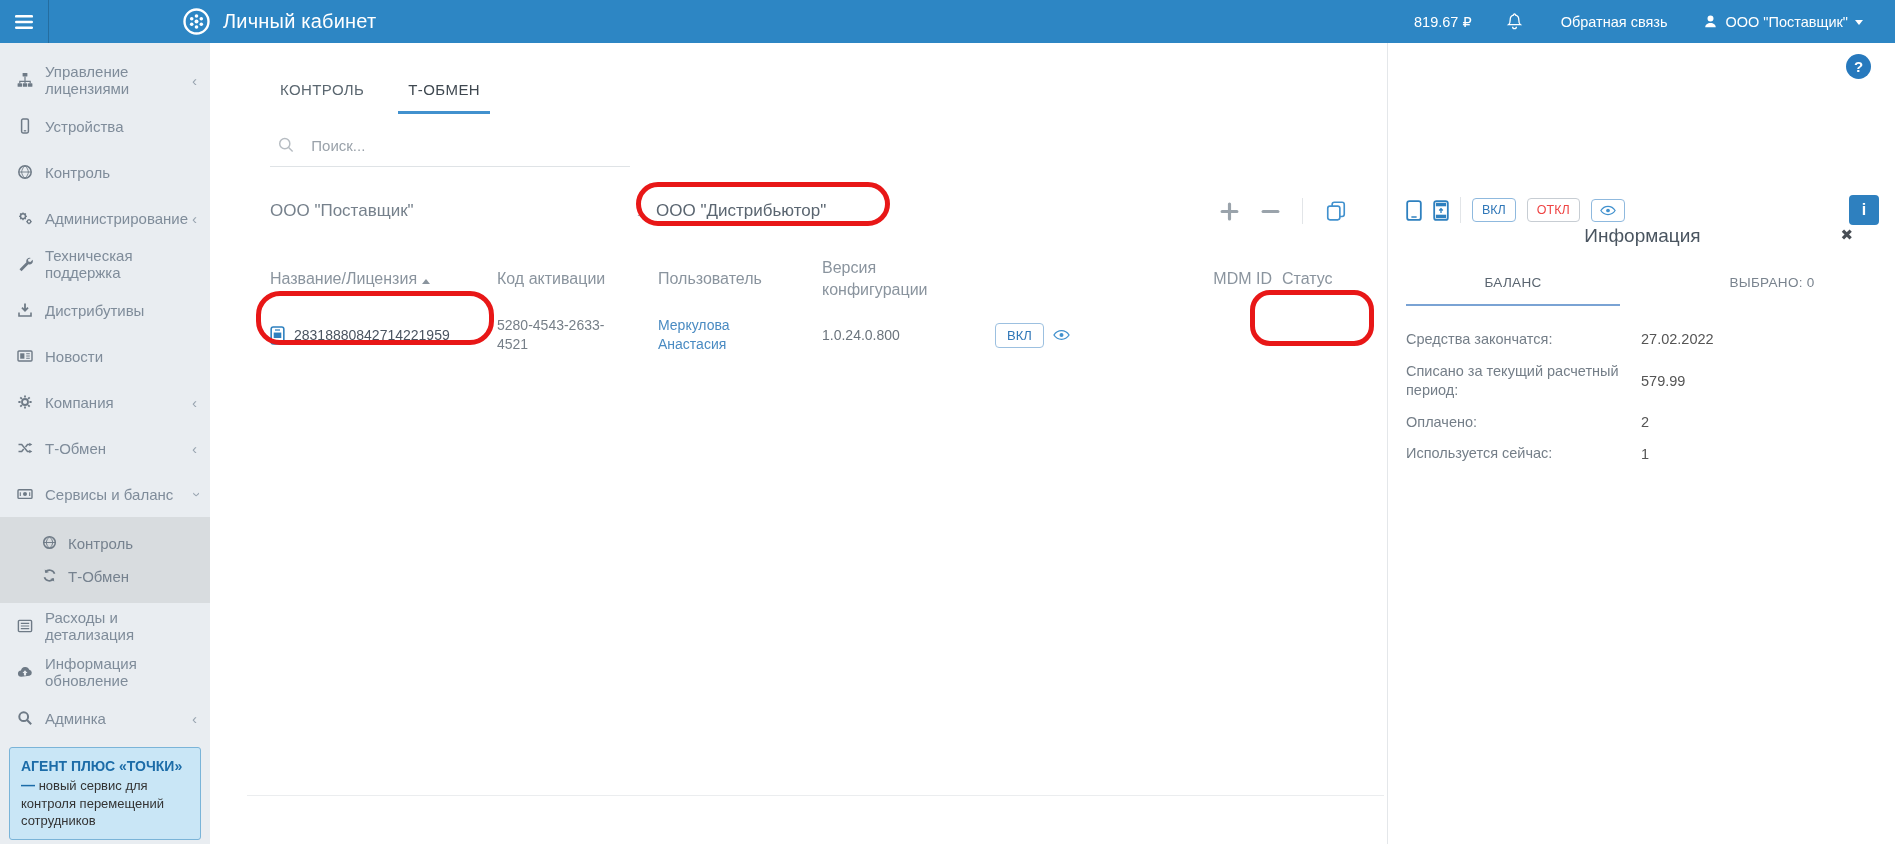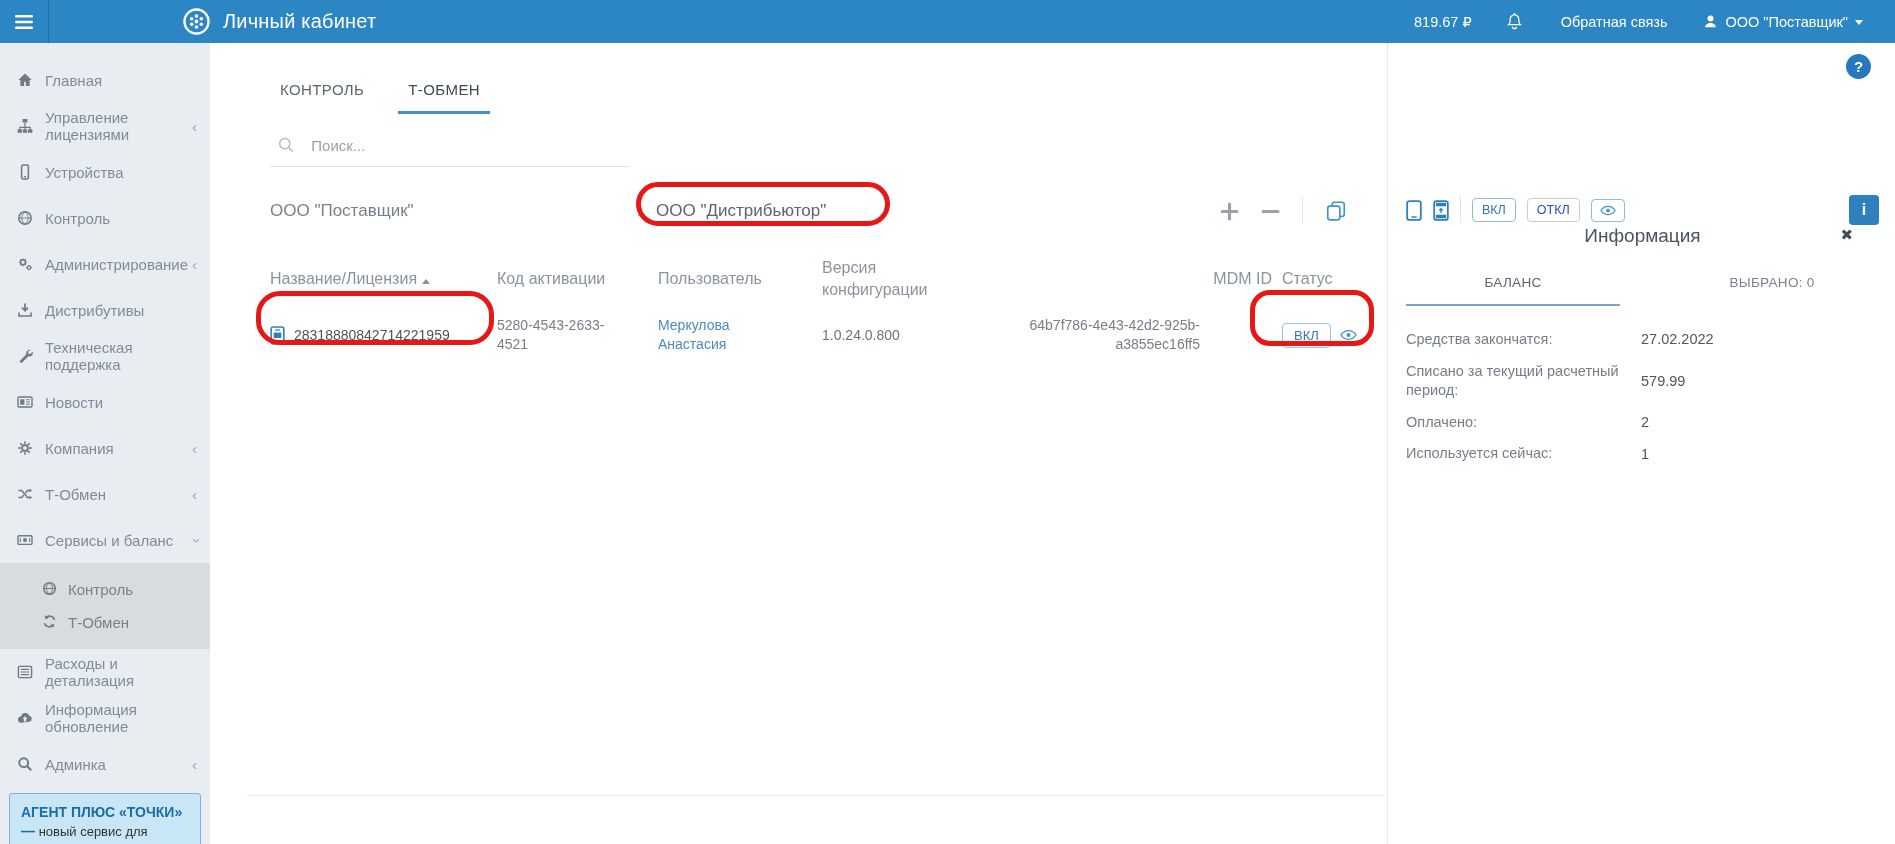--- a/index.html
+++ b/index.html
@@ -62,21 +62,21 @@
   .td.c6 { display:flex; align-items:center; gap:9px; }
   .btn-vkl { border:1px solid #9cc0e0; color:#3077b8; background:#fff; border-radius:4px; padding:4px 11px; font-size:13px; cursor:pointer; font-family:inherit; }
   .main-bottom-line { position:absolute; left:37px; right:3px; top:752px; height:1px; background:#ebedef; }
 
   
   .rpanel { position:absolute; left:1387px; top:43px; right:0; bottom:0; background:#fff; border-left:1px solid #e4e7ea; padding:0 16px 0 18px; }
   .help-btn { position:absolute; left:1846px; top:54px; width:25px; height:25px; border-radius:50%; background:#2779bd; color:#fff; font-size:15px; font-weight:bold; display:flex; align-items:center; justify-content:center; cursor:pointer; z-index:6; }
   .panel-toolbar { margin-top:152px; display:flex; align-items:center; gap:11px; }
   .pill { border-radius:4px; padding:4px 9px; font-size:12.5px; background:#fff; display:flex; align-items:center; cursor:pointer; font-family:inherit; }
   .pill.on { border:1px solid #8fb9de; color:#3077b8; }
-  .pill.off { border:1px solid #c7cdd3; color:#1d4ed8; }
+  .pill.off { border:1px solid #c7cdd3; color:#ef4444; }
   .pill.eye-pill { border:1px solid #8fb9de; padding:5px 8px; }
   .info-btn { margin-left:auto; width:30px; height:30px; border-radius:4px; background:#2e80bf; color:#fff; font-size:16px; font-weight:bold; display:flex; align-items:center; justify-content:center; cursor:pointer; }
   .panel-title-row { position:relative; text-align:center; }
   .panel-title { font-size:19px; color:#4a5560; }
   .close-x { position:absolute; right:26px; top:1px; font-size:15px; color:#474d54; cursor:pointer; font-weight:bold; }
   .panel-tabs { margin-top:28px; display:flex;gap:45px; }
   .ptab { flex:1; text-align:center; padding-bottom:14px; font-size:13.5px; letter-spacing:.3px; color:#79838e; cursor:pointer; }
   .ptab.active { border-bottom:2px solid #7aa3d4; color:#5a6570; }
   .panel-fields { margin-top:24px; }
   .field-row { display:flex; align-items:center; margin-bottom:13px; font-size:14.5px; }
@@ -125,28 +125,20 @@
         <path d="M8 8a3.2 3.2 0 1 0 0-6.4A3.2 3.2 0 0 0 8 8zm0 1.5c-3.1 0-5.6 1.8-5.6 4.5h11.2c0-2.7-2.5-4.5-5.6-4.5z" fill="#fff"></path>
       </svg>
       <span>ООО "Поставщик"</span>
       <span class="caret-down"></span>
     </span>
   </div>
 </div>
 
 <div class="sidebar">
 
-  <div class="side-item">
-    <span class="ico">
-        <svg width="16" height="16" viewBox="0 0 16 16">
-          <path d="M8 1.6L1.3 8h2.1v6h3.7v-4.2h1.8V14h3.7V8h2.1z" stroke="none"></path>
-        </svg>
-      </span>
-    <span>Главная</span>
-  </div>
 
   <div class="side-item">
     <span class="ico">
         <svg width="16" height="16" viewBox="0 0 16 16">
           <rect x="5.6" y="1" width="4.8" height="3.6" rx=".6" stroke="none"></rect>
           <rect x=".6" y="11.2" width="4.4" height="3.6" rx=".6" stroke="none"></rect>
           <rect x="5.8" y="11.2" width="4.4" height="3.6" rx=".6" stroke="none"></rect>
           <rect x="11" y="11.2" width="4.4" height="3.6" rx=".6" stroke="none"></rect>
           <path d="M8 4.6v3.2M2.8 11.2V9.4h10.4v1.8M8 7.8v3.4" fill="none" stroke-width="1.2"></path>
         </svg>
@@ -184,34 +176,34 @@
           <path d="M12 9v1M12 13.2v1M9.4 11.6h1M13.6 11.6h1" stroke-width="1.1" fill="none"></path>
         </svg>
       </span>
     <span>Администрирование</span>
     <span class="chev">‹</span>
   </div>
 
   <div class="side-item">
     <span class="ico">
         <svg width="16" height="16" viewBox="0 0 16 16">
+          <path d="M13.9 2.1a3.4 3.4 0 0 0-4.5 4.2L2.5 13.2l2 2 6.9-6.9a3.4 3.4 0 0 0 4.2-4.5l-2.2 2.2-2-.5-.5-2z" stroke="none"></path>
+        </svg>
+      </span>
+    <span>Техническая поддержка</span>
+  </div>
+
+  <div class="side-item">
+    <span class="ico">
+        <svg width="16" height="16" viewBox="0 0 16 16">
           <path d="M8 1.5v7M5 5.6l3 3.2 3-3.2" fill="none" stroke-width="1.8"></path>
           <path d="M2 10.6V14h12v-3.4" fill="none" stroke-width="1.6"></path>
         </svg>
       </span>
     <span>Дистрибутивы</span>
-  </div>
-
-  <div class="side-item">
-    <span class="ico">
-        <svg width="16" height="16" viewBox="0 0 16 16">
-          <path d="M13.9 2.1a3.4 3.4 0 0 0-4.5 4.2L2.5 13.2l2 2 6.9-6.9a3.4 3.4 0 0 0 4.2-4.5l-2.2 2.2-2-.5-.5-2z" stroke="none"></path>
-        </svg>
-      </span>
-    <span>Техническая поддержка</span>
   </div>
 
   <div class="side-item">
     <span class="ico">
         <svg width="16" height="16" viewBox="0 0 16 16">
           <rect x="1" y="3" width="14" height="10" rx="1" fill="none" stroke-width="1.4"></rect>
           <rect x="3.2" y="5.3" width="4.2" height="5.4" stroke="none"></rect>
           <path d="M9.2 5.8h3.6M9.2 8h3.6M9.2 10.2h3.6" stroke-width="1.1" fill="none"></path>
         </svg>
       </span>
@@ -367,23 +359,20 @@
       </svg>
       <span>28318880842714221959</span>
     </div>
     <div class="td c2">
         <span>5280-4543-2633-4521</span>
       </div>
     <div class="td c3">
         <a>Меркулова Анастасия</a>
       </div>
     <div class="td c4">1.0.24.0.800</div>
-    <div class="td c5">
-        <span>64b7f786-4e43-42d2-925b-a3855ec16ff5</span>
-      </div>
     <div class="td c6">
       <button class="btn-vkl">ВКЛ</button>
       <svg width="17" height="12" viewBox="0 0 18 12">
         <path d="M1 6s3-4.6 8-4.6S17 6 17 6s-3 4.6-8 4.6S1 6 1 6z" fill="none" stroke="#4191ce" stroke-width="1.4"></path>
         <circle cx="9" cy="6" r="2.1" fill="#4191ce"></circle>
       </svg>
     </div>
   </div>
 
   <div class="main-bottom-line"></div>

